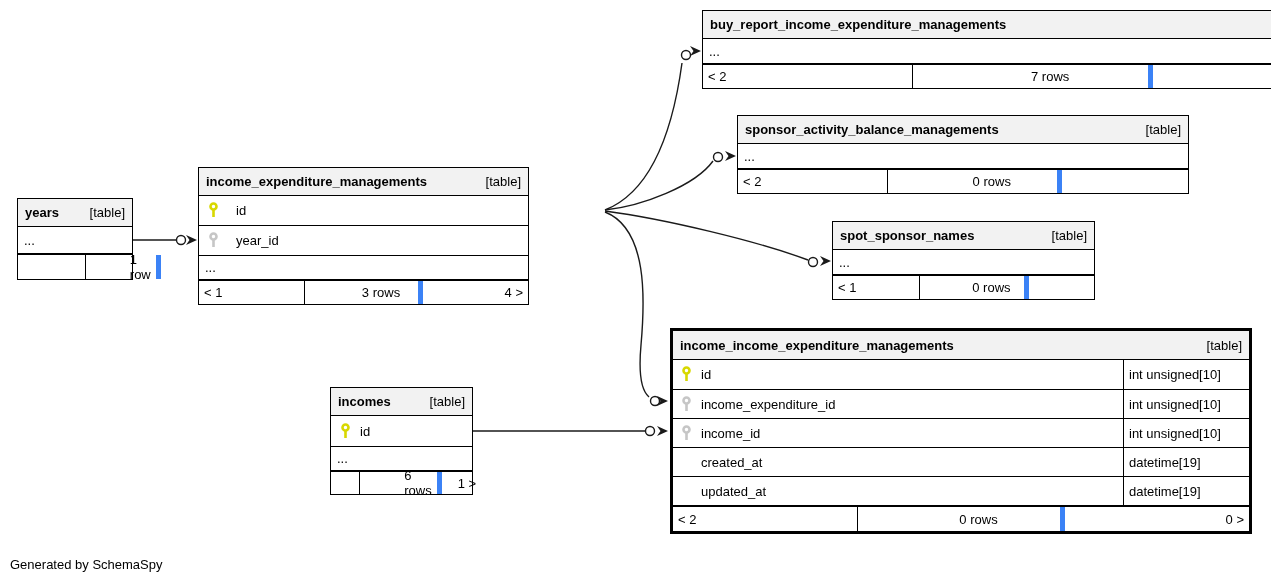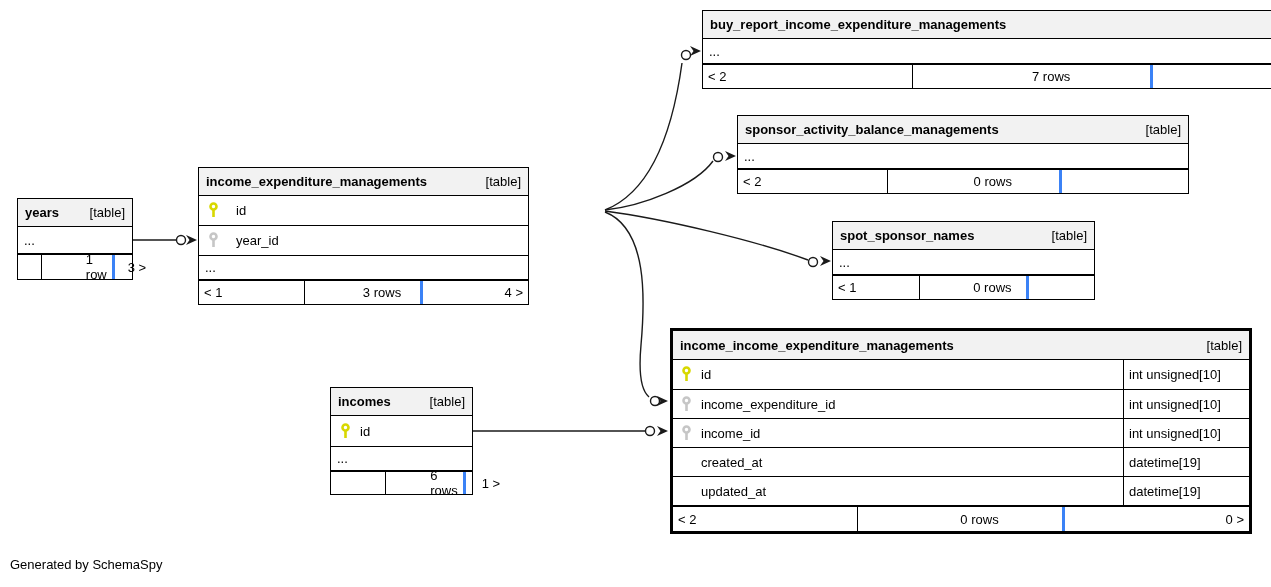--- a/index.html
+++ b/index.html
@@ -38,26 +38,26 @@
   .key-slot.empty{visibility:hidden;}
   .col-label{flex:1 1 auto;overflow:hidden;}
   .col-type{
     flex:0 0 126px;align-self:stretch;display:flex;align-items:center;
     border-left:1px solid #000;padding-left:5px;box-sizing:border-box;
   }
   .tbl-footer{
     display:flex;align-items:stretch;height:24px;box-sizing:border-box;
     border-top:1px solid #000;
   }
-  .years .tbl-footer{height:25px;}
+  .years .tbl-footer{height:25px;gap:44px;}
   .incomes .tbl-footer{height:23px;}
   .focal .tbl-footer{height:25px;}
   .f-cell{display:flex;align-items:center;box-sizing:border-box;padding:0 5px;}
   .f-left{justify-content:flex-start;}
-  .f-center{justify-content:center;border-left:1px solid #000;border-right:3px solid #3b82f6;padding-left:44px;}
+  .f-center{justify-content:center;border-left:1px solid #000;border-right:5px solid #3b82f6;padding-left:44px;}
   .f-right{justify-content:flex-end;}
   .note{
     position:absolute;left:10px;top:557px;font-size:13px;color:#000;
   }
 </style>
 </head>
 <body>
 
 <div class="canvas">
 
@@ -201,21 +201,21 @@
             <path d="M5.5 7.5 L5.5 15" stroke="#d8d800" stroke-width="2.6" fill="none"></path>
           </svg>
       </span>
       <span class="col-label">id</span>
     </div>
     <div class="tbl-row ellipsis-row">
       <span>...</span>
     </div>
     <div class="tbl-footer">
       <span class="f-cell f-left" style="flex:0 0 20%;"></span>
-      <span class="f-cell f-center" style="flex:1 1 auto;margin-left:26px;">6 rows</span>
+      <span class="f-cell f-center" style="flex:1 1 auto;">6 rows</span>
       <span class="f-cell f-right" style="flex:0 0 28%;">1 &gt;</span>
     </div>
   </div>
 
   <div class="tbl focal" style="left:670px;top:328px;width:582px;">
     <div class="tbl-header">
       <span class="tbl-title">income_income_expenditure_managements</span>
       <span class="tbl-tag">[table]</span>
     </div>
     <div class="tbl-row col-row" style="height:30px;">

